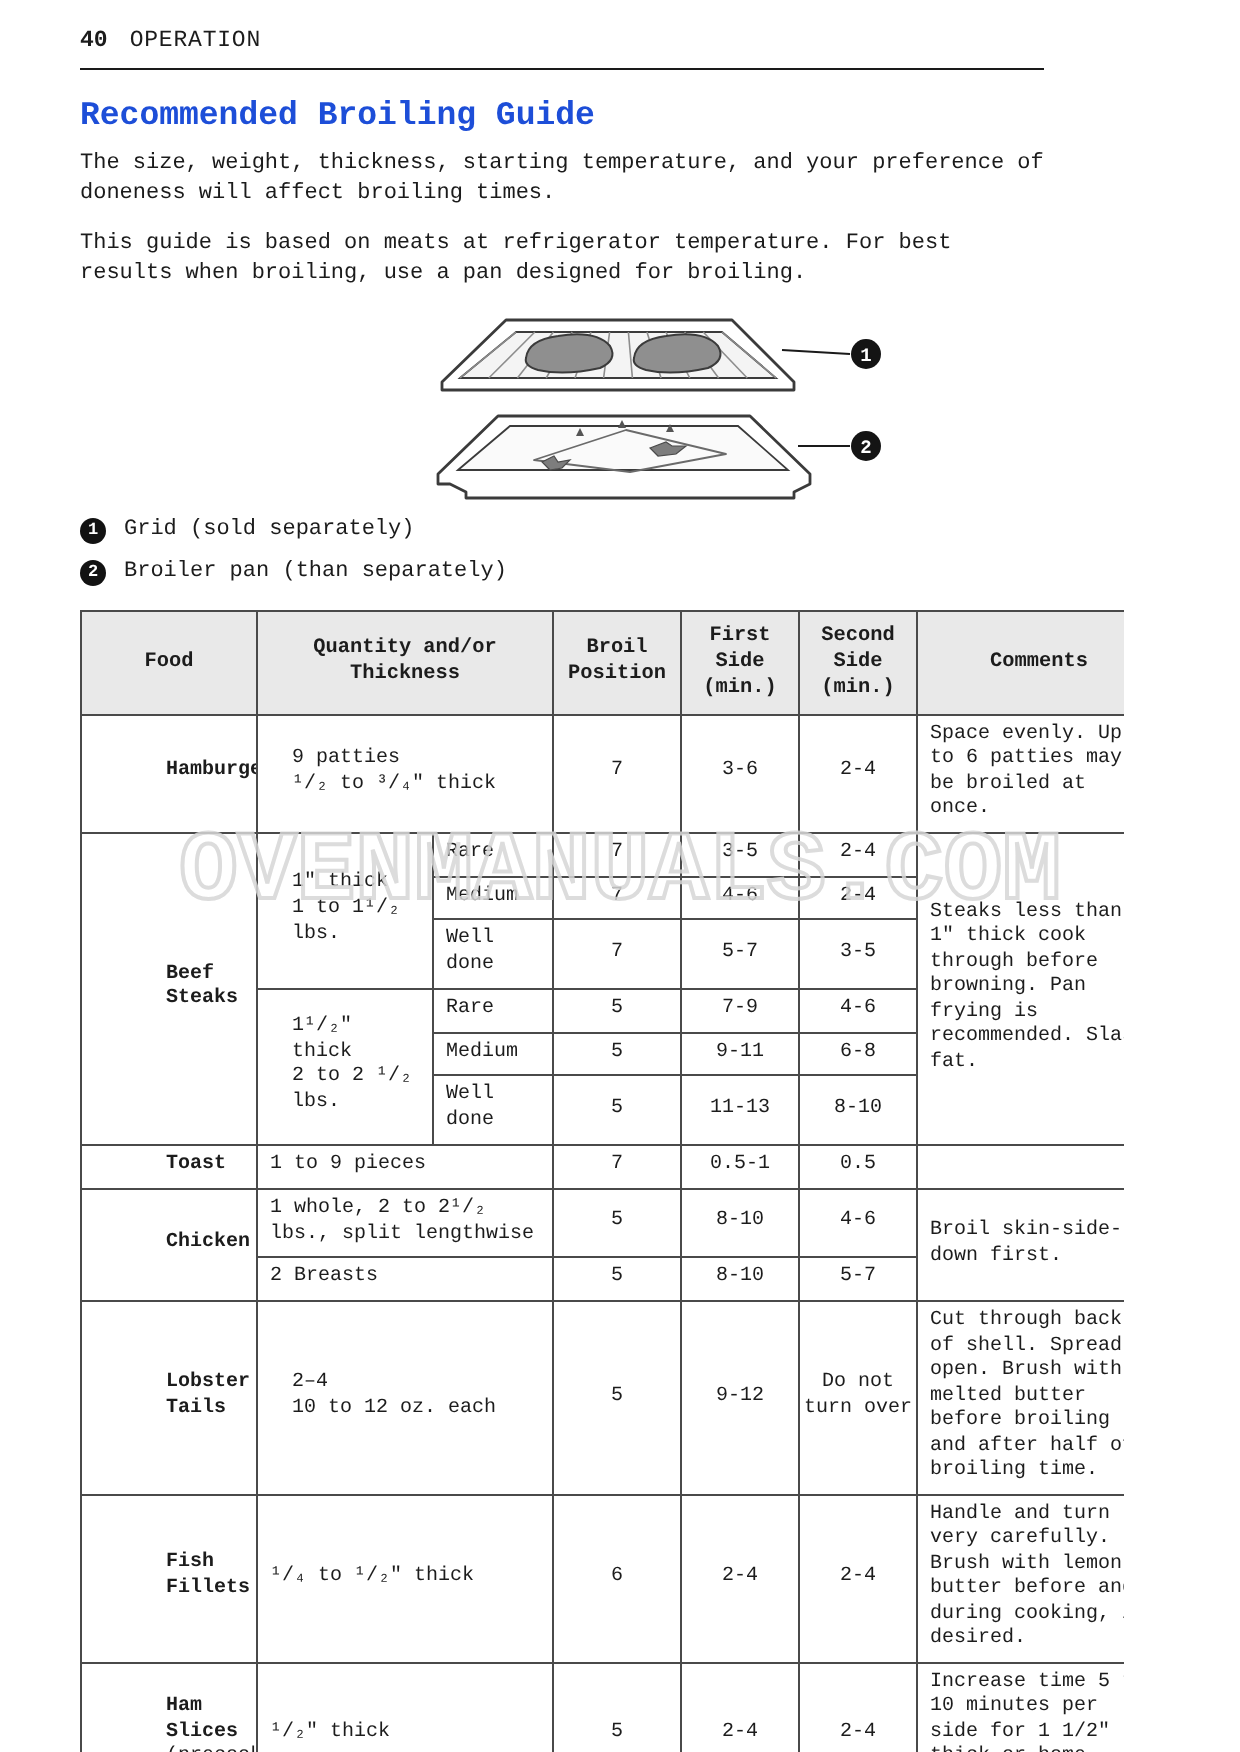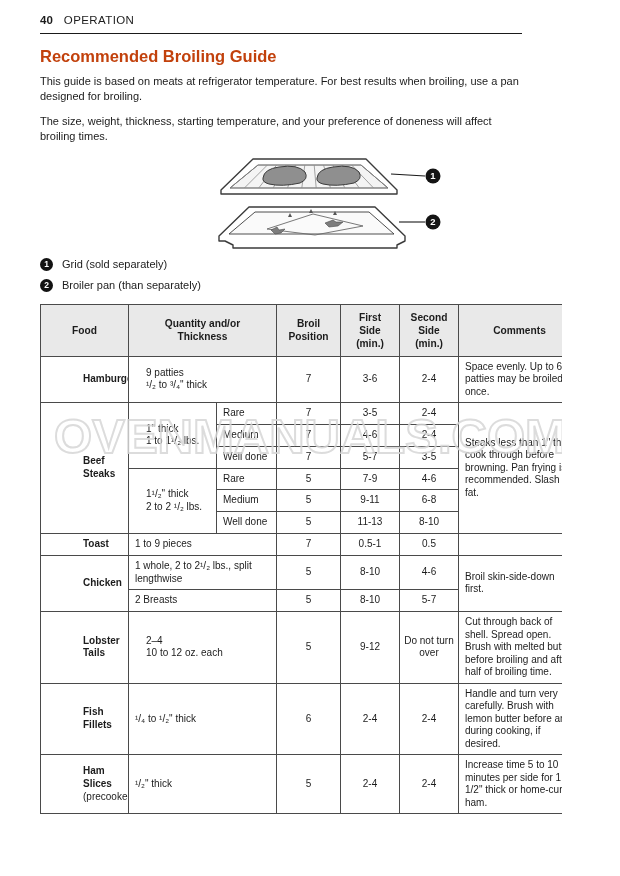--- a/index.html
+++ b/index.html
@@ -1,32 +1,32 @@
 <!DOCTYPE html>
 <html><head>
 <meta charset="utf-8">
 <style>
   * { box-sizing: border-box; }
   html,body { margin:0; padding:0; background:#fff; }
   .page {
     position:relative; width:562px; height:876px; background:#ffffff;
-    font-family:Liberation Sans, sans-serif; color:#1c1c1c;
+    font-family:Liberation Mono, monospace; color:#1c1c1c;
     padding:14px 40px 0 40px; overflow:hidden;
   }
 
   
   .doc-header {
     display:flex; align-items:baseline; gap:11px;
     border-bottom:1.5px solid #1a1a1a; padding-bottom:7px;
     font-size:11.5px;
   }
   .doc-header .pnum { font-weight:bold; }
   .doc-header .sect { letter-spacing:.4px; }
 
-  .title { font-size:16.5px; font-weight:bold; color:#c2410c; margin:13px 0 8px 0; }
+  .title { font-size:16.5px; font-weight:bold; color:#1d4ed8; margin:13px 0 8px 0; }
   p.intro { font-size:11px; line-height:1.4; margin:0 0 9px 0; color:#1b1b1b; }
 
   
   .figure { margin:2px 0 2px 168px; width:250px; height:96px; }
   .figure svg { display:block; }
 
   
   .legend { margin:4px 0 12px 0; font-size:11px; }
   .legend-row { display:flex; align-items:center; gap:9px; margin:8px 0; }
   .badge {
@@ -73,22 +73,22 @@
 
 <div class="page">
 
   <div class="doc-header">
     <span class="pnum">40</span>
     <span class="sect">OPERATION</span>
   </div>
 
   <div class="title">Recommended Broiling Guide</div>
 
+  <p class="intro">The size, weight, thickness, starting temperature, and your preference of doneness will affect broiling times.</p>
   <p class="intro">This guide is based on meats at refrigerator temperature. For best results when broiling, use a pan designed for broiling.</p>
-  <p class="intro">The size, weight, thickness, starting temperature, and your preference of doneness will affect broiling times.</p>
 
   <div class="figure">
     <svg width="250" height="96" viewBox="0 0 240 96">
 
       <g>
         <path d="M8,36 L40,5 L153,5 L184,36 L184,40 L8,40 Z" fill="#ffffff" stroke="#3b3b3b" stroke-width="1.4" stroke-linejoin="round"></path>
         <path d="M17,34 L45,11 L148,11 L175,34 Z" fill="#f4f4f4" stroke="#3b3b3b" stroke-width="0.9"></path>
         <g stroke="#8d8d8d" stroke-width="0.8">
           <line x1="45" y1="11" x2="17" y2="34"></line>
             <line x1="54.4" y1="11" x2="31.4" y2="34"></line>

